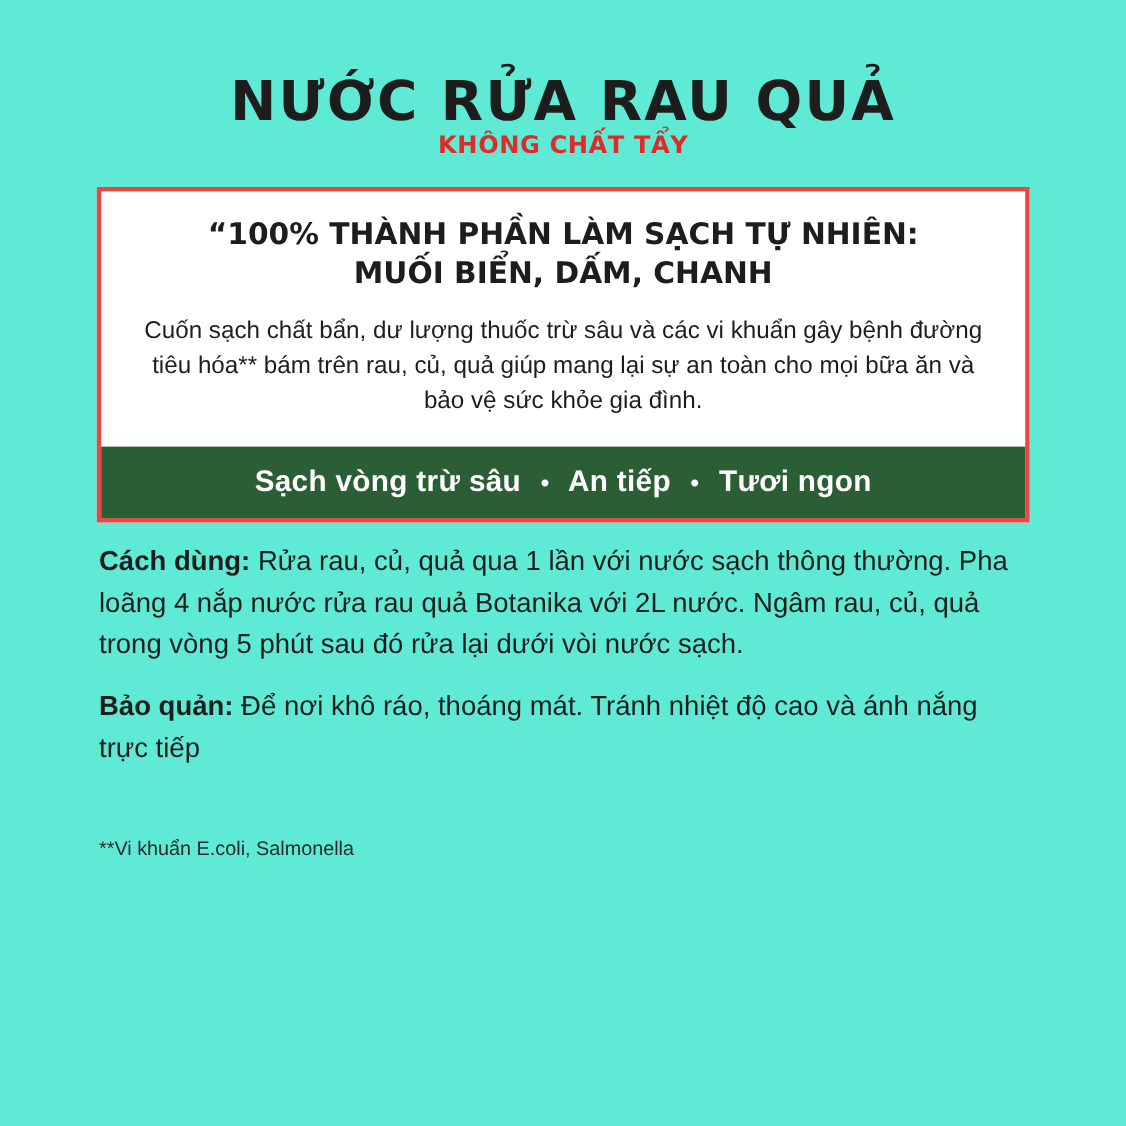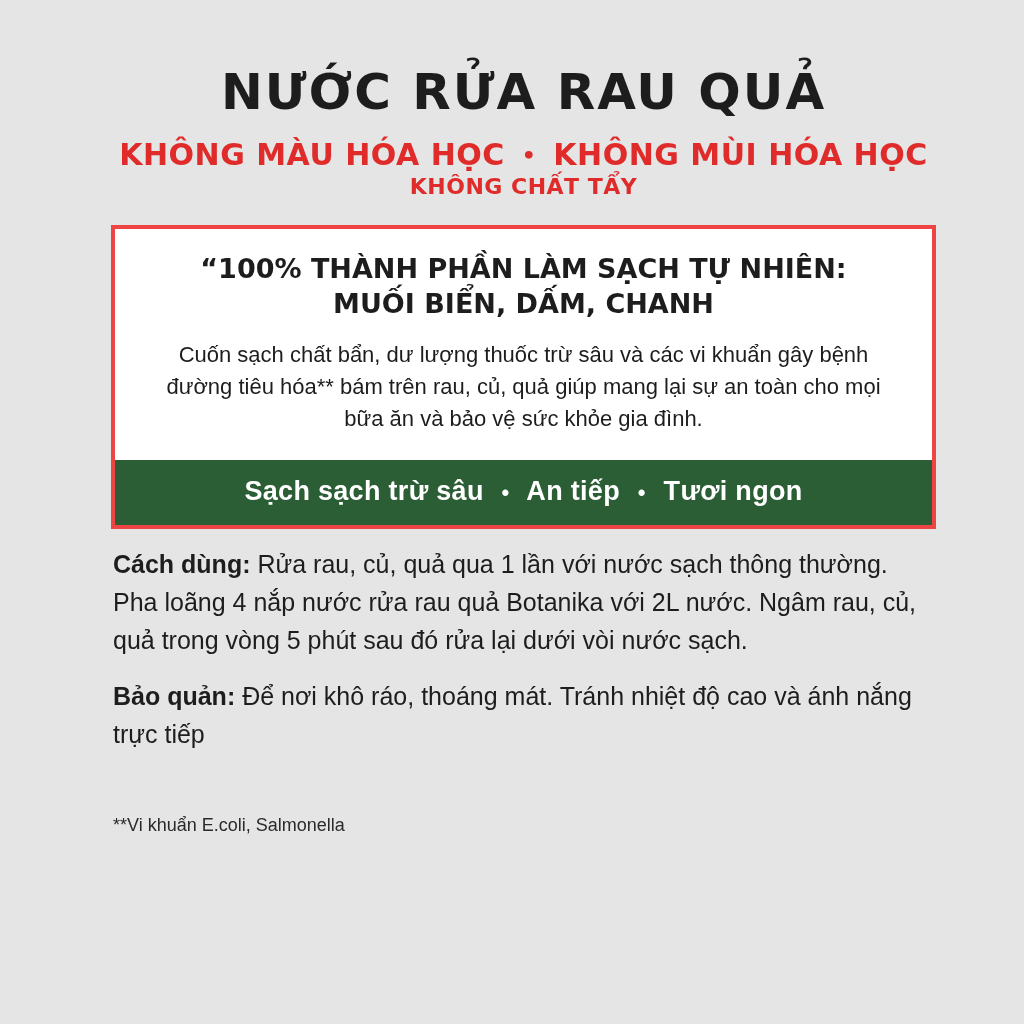--- a/index.html
+++ b/index.html
@@ -8,22 +8,21 @@
     padding: 0;
     width: 1024px;
     height: 1024px;
     background: #ffffff;
     font-family: "Liberation Sans", sans-serif;
   }
   .page {
     width: 1024px;
     height: 1024px;
     position: relative;
-    background: #e5e5e5;
-    padding-left: 23px;
+    background: #5eead4;
   }
 
   
   .title-block {
     padding-top: 66px;
     text-align: center;
   }
   .main-title {
     font-family: "DejaVu Sans", sans-serif;
     font-weight: bold;
@@ -112,41 +111,36 @@
   .footnotes div { margin-bottom: 14px; }
 </style>
 </head>
 <body>
 
 <div class="page">
 
   <div class="title-block">
     <div class="main-title">NƯỚC RỬA RAU QUẢ</div>
 
-    <div class="sub-red-1">
-      <span>KHÔNG MÀU HÓA HỌC</span>
-      <span class="dot">•</span>
-      <span>KHÔNG MÙI HÓA HỌC</span>
-    </div>
 
     <div class="sub-red-2">
       <span>KHÔNG CHẤT TẨY</span>
     </div>
   </div>
 
   <div class="card">
     <div class="card-quote">
       <div>“100% THÀNH PHẦN LÀM SẠCH TỰ NHIÊN:</div>
       <div>MUỐI BIỂN, DẤM, CHANH</div>
     </div>
 
     <div class="card-body">Cuốn sạch chất bẩn, dư lượng thuốc trừ sâu và các vi khuẩn gây bệnh đường tiêu hóa** bám trên rau, củ, quả giúp mang lại sự an toàn cho mọi bữa ăn và bảo vệ sức khỏe gia đình.</div>
 
     <div class="card-strip">
-      <span>Sạch sạch trừ sâu</span>
+      <span>Sạch vòng trừ sâu</span>
       <span class="sep">•</span>
       <span>An tiếp</span>
       <span class="sep">•</span>
       <span>Tươi ngon</span>
     </div>
   </div>
 
   <div class="instructions">
     <p>
       <span class="lbl">Cách dùng:</span><span> Rửa rau, củ, quả qua 1 lần với nước sạch thông thường. Pha loãng 4 nắp nước rửa rau quả Botanika với 2L nước. Ngâm rau, củ, quả trong vòng 5 phút sau đó rửa lại dưới vòi nước sạch.</span>

